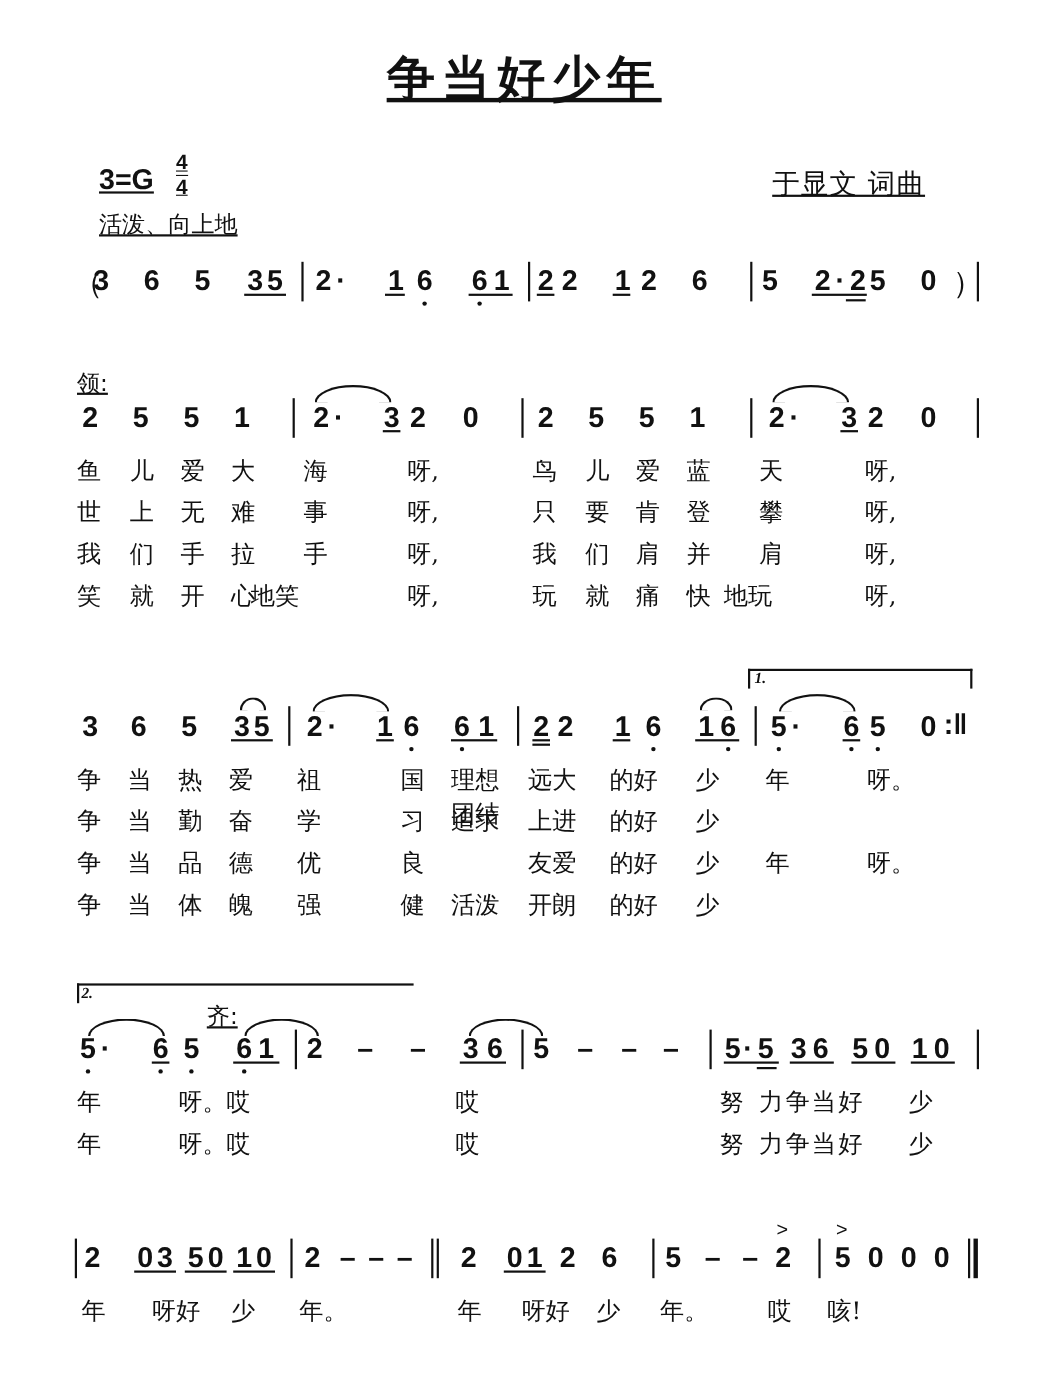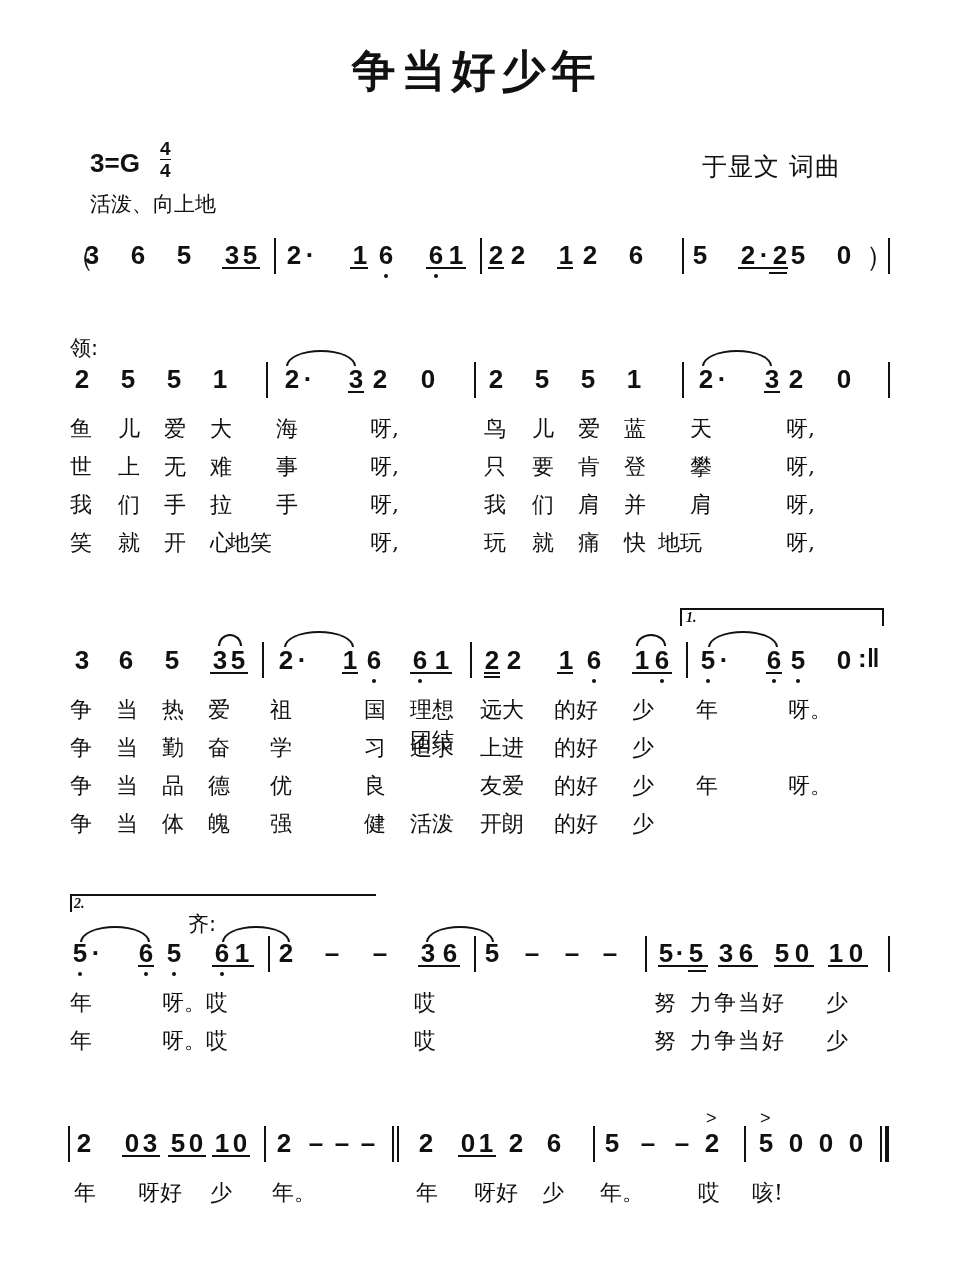--- a/index.html
+++ b/index.html
@@ -1,17 +1,17 @@
 <!DOCTYPE html>
 <html><head>
 <meta charset="utf-8">
 <style>
   html, body { margin: 0; padding: 0; background: #ffffff; }
   body { width: 953px; height: 1273px; position: relative; overflow: hidden; color: #111; }
-  .abs { position: absolute; }
+  .abs { position: absolute; text-decoration: underline; }
   .title { left: 0; width: 953px; top: 42px; text-align: center; font-family: "DejaVu Serif", serif; font-size: 44px; font-weight: bold; letter-spacing: 6px; }
   .author { left: 702px; top: 150px; font-family: "DejaVu Serif", serif; font-size: 25px; letter-spacing: 1px; }
   .key { left: 90px; top: 148px; font-family: "Liberation Serif", serif; font-size: 26px; }
   .key b { font-family: "Liberation Sans", sans-serif; }
   .timesig { left: 160px; top: 138px; font-family: "Liberation Sans", sans-serif; font-size: 19px; font-weight: bold; line-height: 21px; text-align: center; }
   .tempo { left: 90px; top: 190px; font-family: "DejaVu Sans", sans-serif; font-size: 21px; }
   .role { font-family: "DejaVu Sans", sans-serif; font-size: 21px; }
   .n { position: absolute; font-family: "Liberation Sans", sans-serif; font-weight: bold; font-size: 26px; line-height: 30px; width: 20px; text-align: center; }
   .dot-below::after { content: ""; position: absolute; left: 8px; bottom: -8px; width: 4px; height: 4px; border-radius: 2px; background: #111; }
   .bar { position: absolute; width: 2px; background: #111; height: 36px; }

